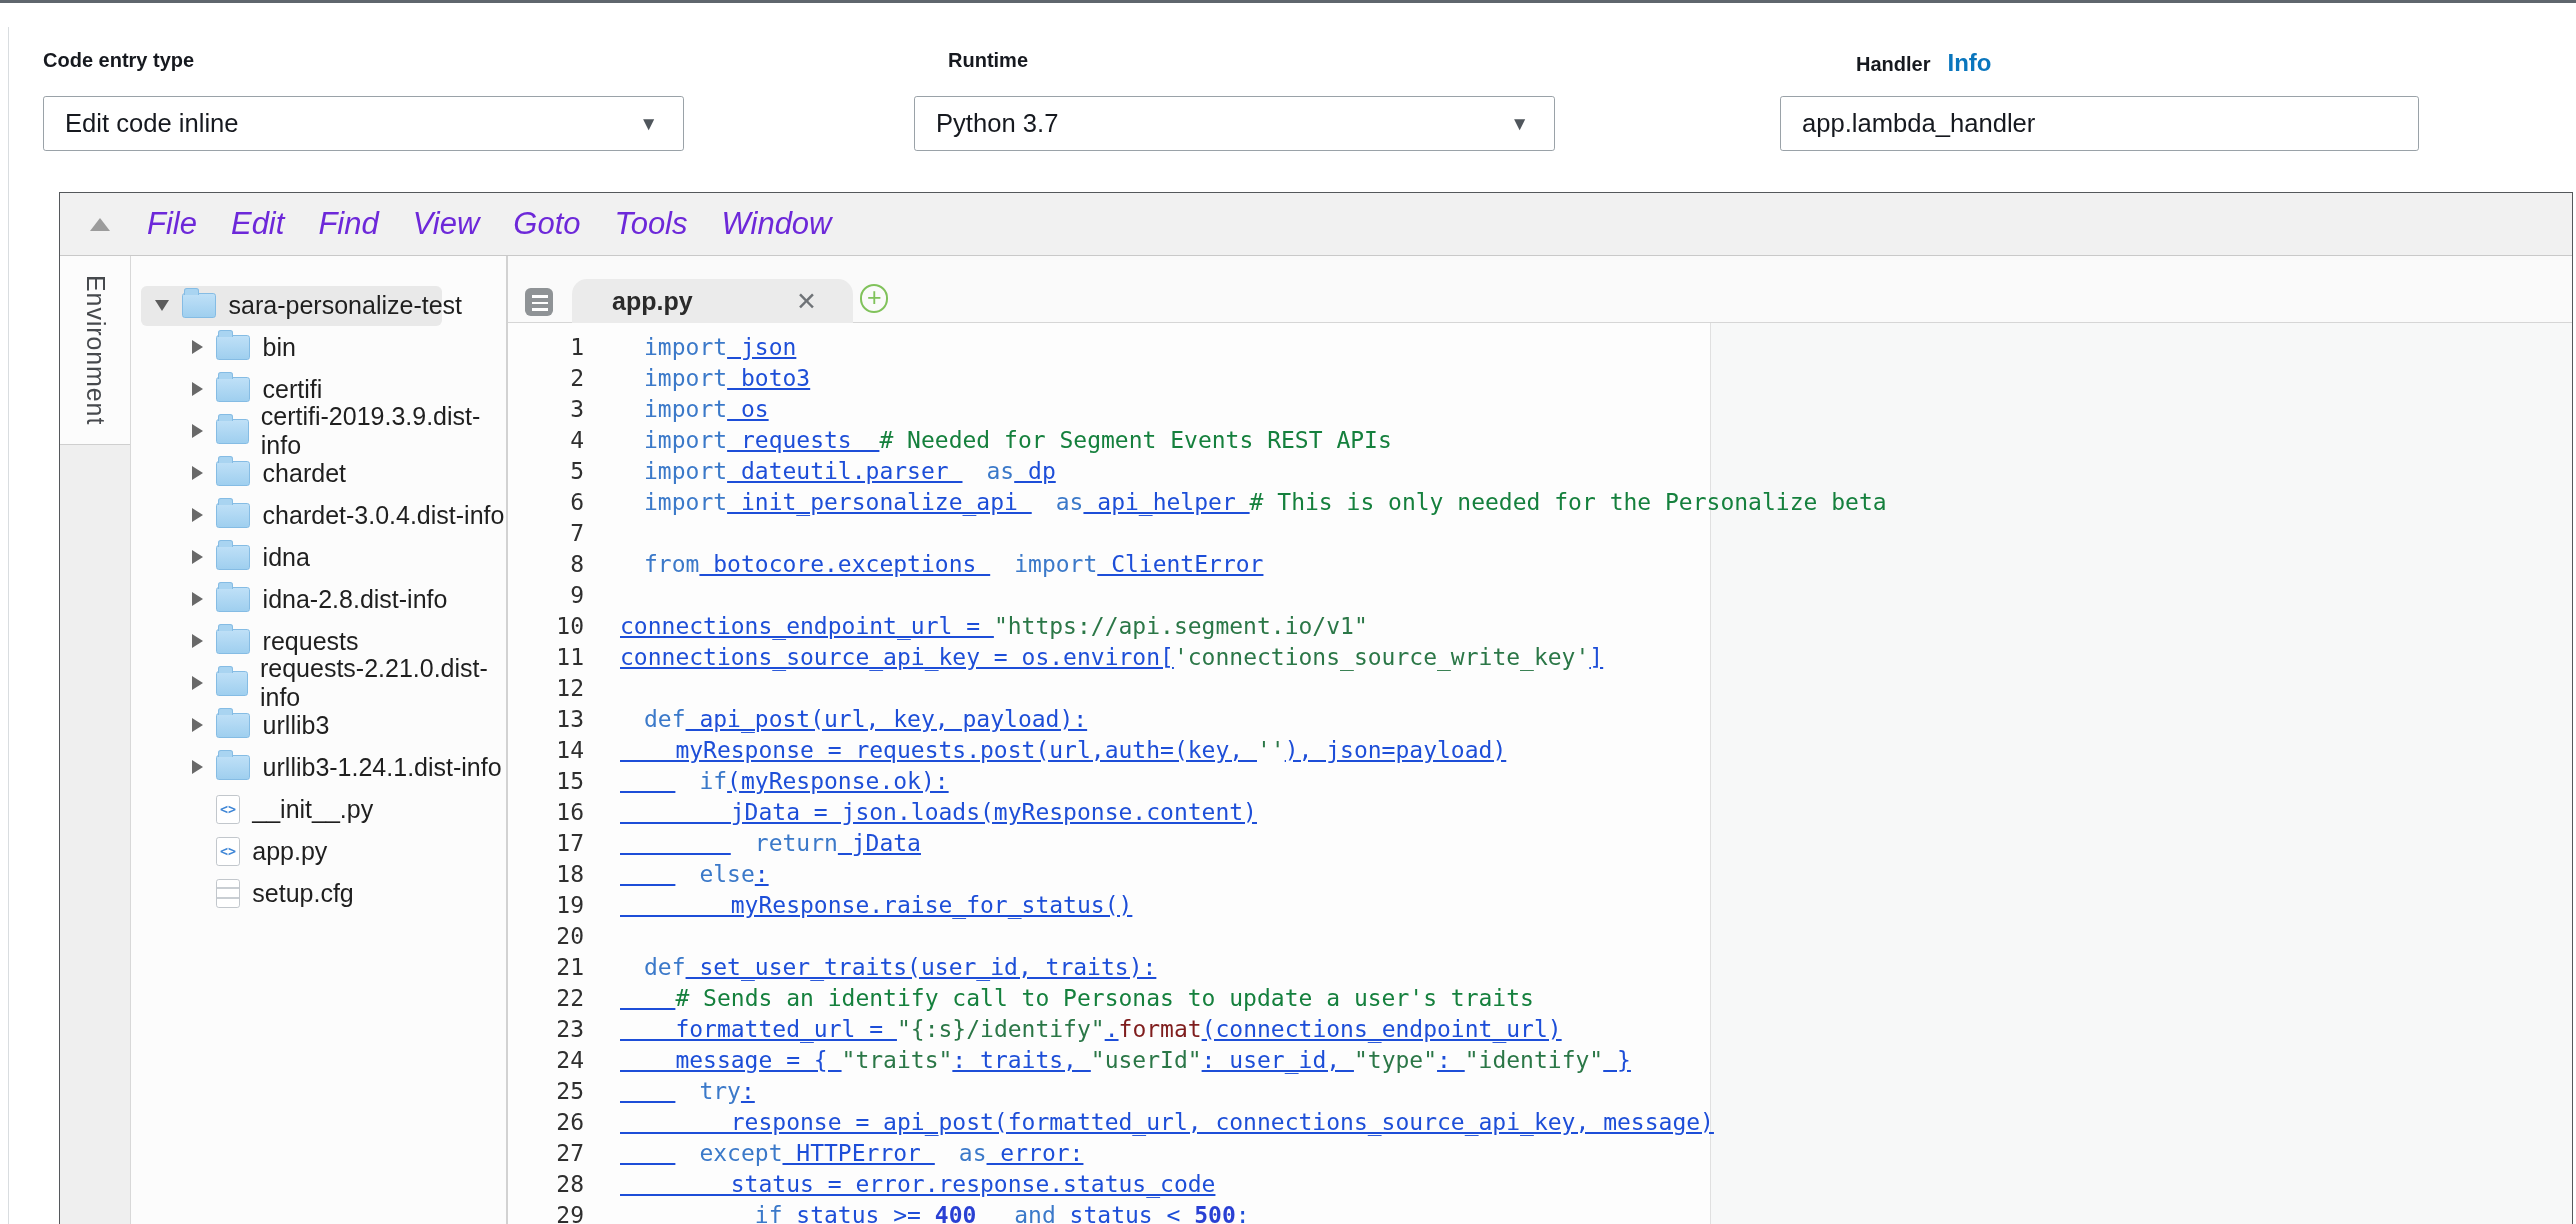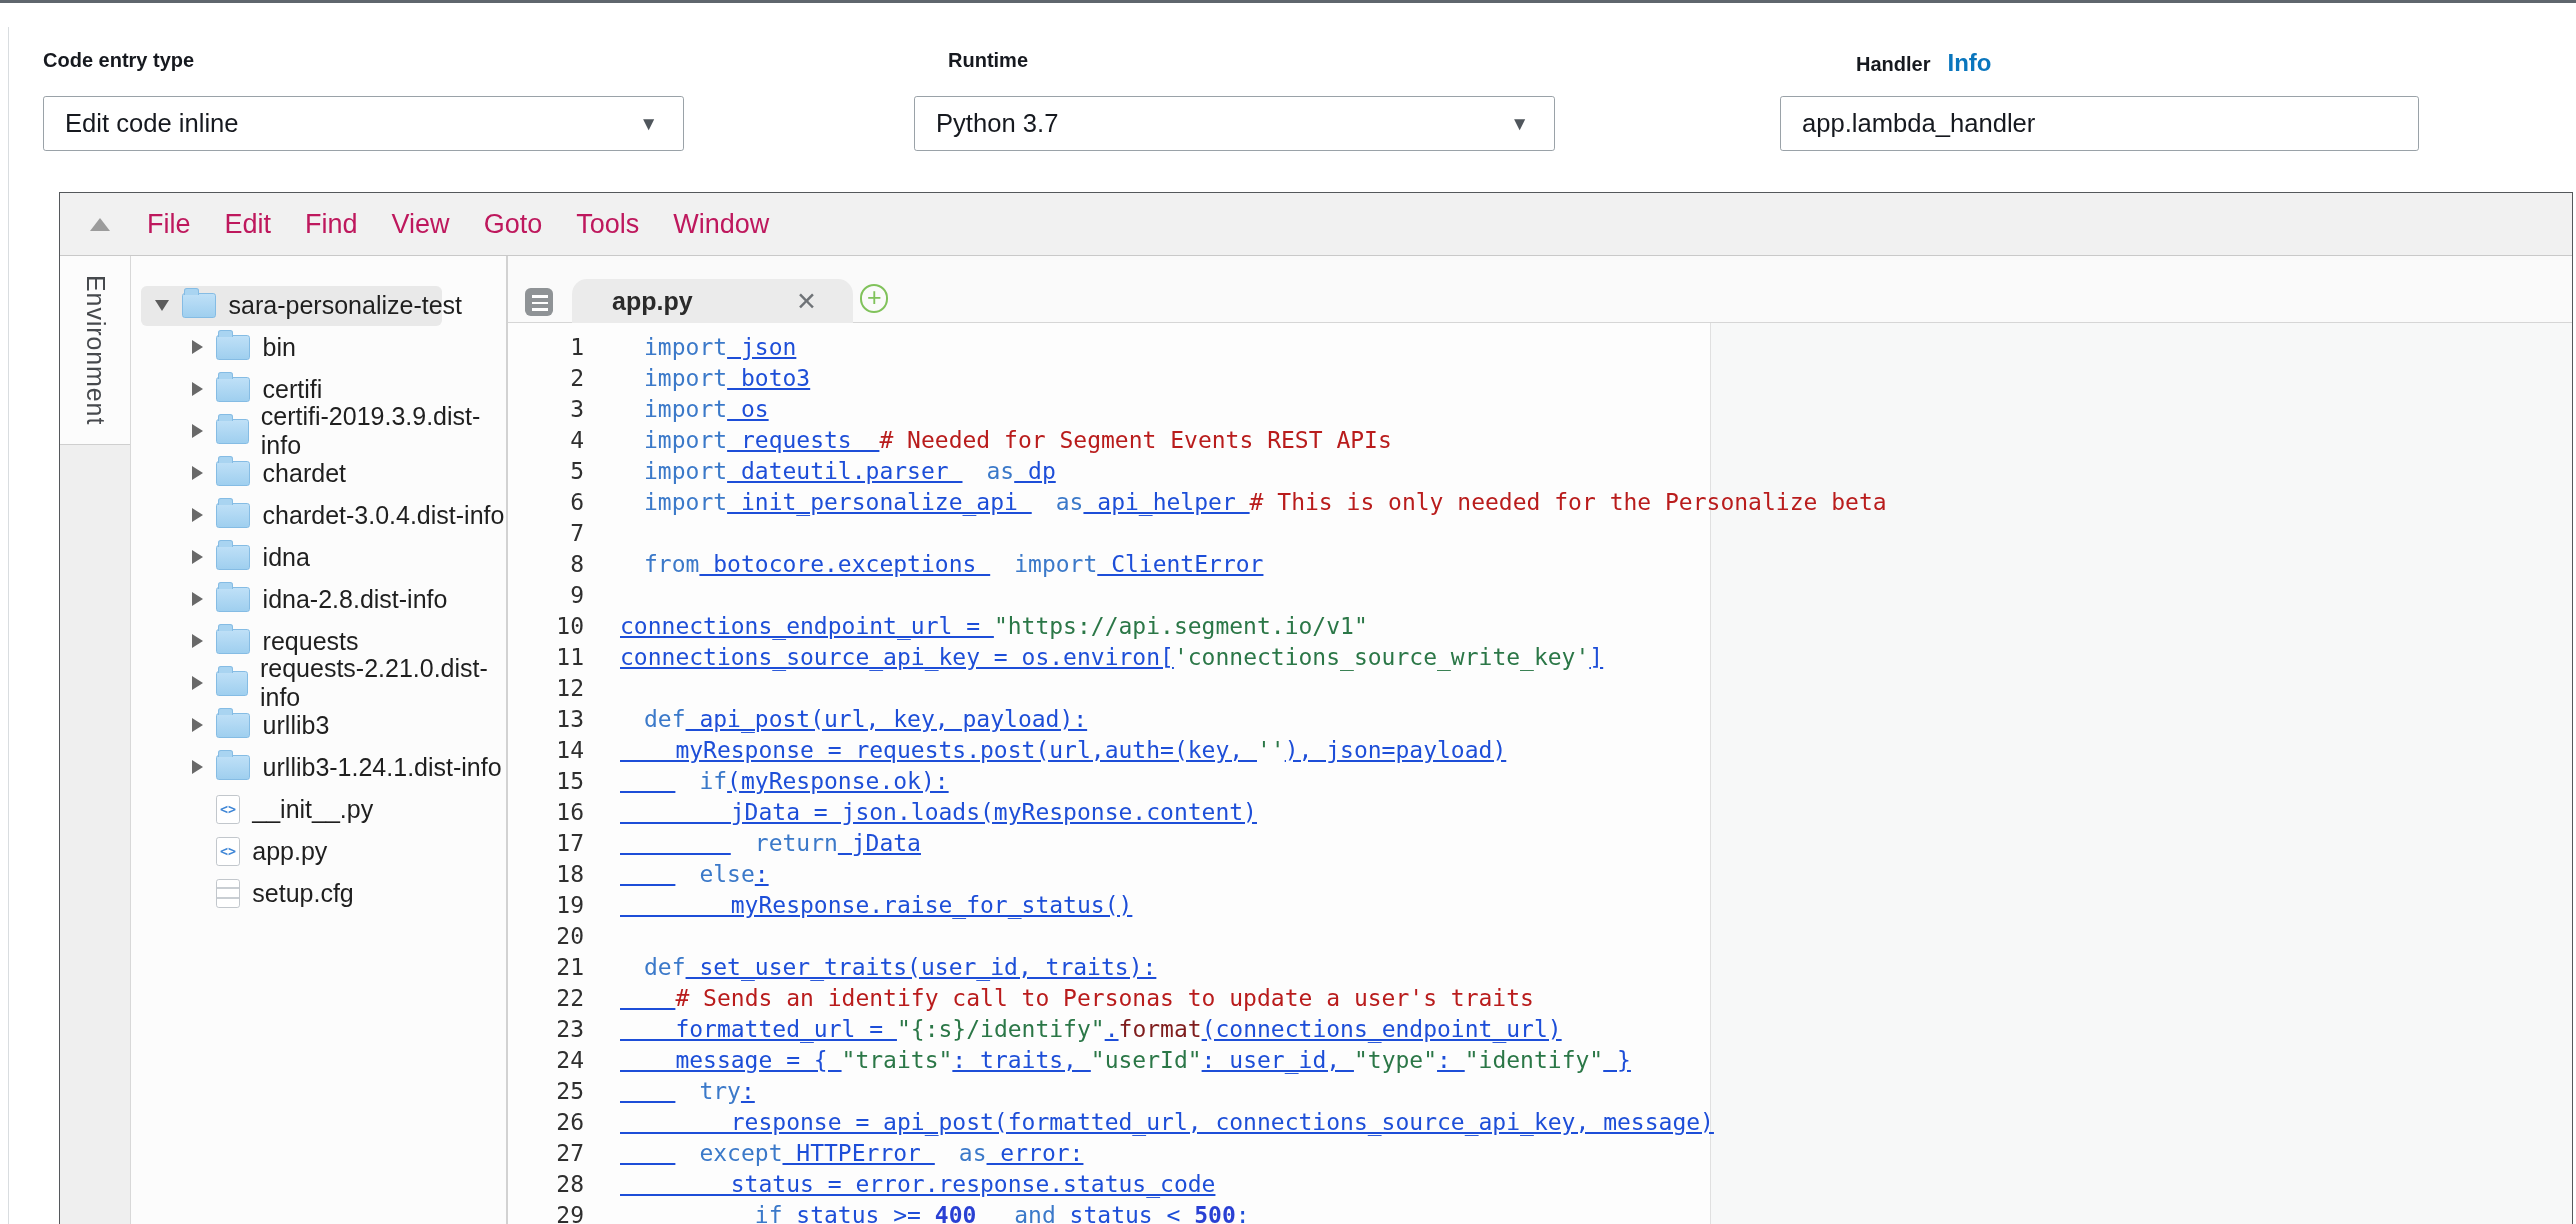--- a/index.html
+++ b/index.html
@@ -22,21 +22,21 @@
              color:#16191f;padding:0 0 0 21px;box-sizing:border-box;border-radius:2.8px;
              font-family:"Liberation Sans",sans-serif;background:transparent;}
   .info-link{color:#0a76bd;font-size:24px;font-weight:700;margin-left:17px;cursor:pointer;}
 
   
   .ide{left:59px;top:192px;width:2512px;height:1032px;border:1.9px solid #55585b;
        border-bottom:none;background:#fdfdfd;box-sizing:content-box;}
   .menubar{position:absolute;left:0;top:0;right:0;height:63px;background:#f1f1f1;
            border-bottom:0.9px solid #c9c9c9;display:flex;align-items:center;
            padding-left:87px;gap:34px;box-sizing:border-box;}
-  .menu-item{font-size:27px;color:#be185d;cursor:pointer;}
+  .menu-item{font-size:31px;color:#6d28d9;cursor:pointer;font-style:italic;}
   .collapse-tri{position:absolute;left:30px;top:25px;width:0;height:0;
     border-left:10.4px solid transparent;border-right:10.4px solid transparent;
     border-bottom:13.3px solid #9c9c9c;cursor:pointer;}
 
   .ide-body{position:absolute;left:0;top:63px;right:0;bottom:0;}
 
   
   .dock{position:absolute;left:0;top:0;width:71px;bottom:0;background:#efefef;
         border-right:0.9px solid #d8d8d8;box-sizing:border-box;}
   .env-tab{position:absolute;left:0;top:0;width:70px;height:188px;background:#fcfcfc;
@@ -88,21 +88,21 @@
   
   .editor{position:absolute;left:0;top:67px;right:0;bottom:0;background:#fdfdfd;overflow:hidden;}
   .beyond-margin{position:absolute;left:1202px;top:0;right:0;bottom:0;background:#f7f8f8;
       border-left:0.9px solid #e0e0e0;}
   .gutter{position:absolute;left:0;top:8.5px;width:76px;}
   .gutter .ln{height:31px;line-height:31px;text-align:right;font-size:23px;color:#2f2f2f;
       font-family:"DejaVu Sans Mono",monospace;}
   .code-area{position:absolute;left:112px;top:8.5px;right:0;}
   .code-line{height:31px;line-height:31px;white-space:pre;font-size:23px;
       font-family:"DejaVu Sans Mono",monospace;color:#141414;}
-  .tk-k{color:#3b79c9;margin-left:24px;} .tk-s{color:#2b7747;} .tk-c{color:#b91c1c;}
+  .tk-k{color:#3b79c9;margin-left:24px;} .tk-s{color:#2b7747;} .tk-c{color:#15803d;}
   .tk-n{color:#2940d3;font-weight:700;} .tk-f{color:#7f1d1d;} .tk-p{color:#1d4ed8;text-decoration:underline;}
 </style>
 </head>
 <body>
 
 <div class="abs page-top-border"></div>
 <div class="abs page-left-border"></div>
 
 <div class="abs field-label" style="left:43px;top:49px;">Code entry type</div>
 <div class="abs control selectbox" style="left:43px;top:96px;width:641px;">

